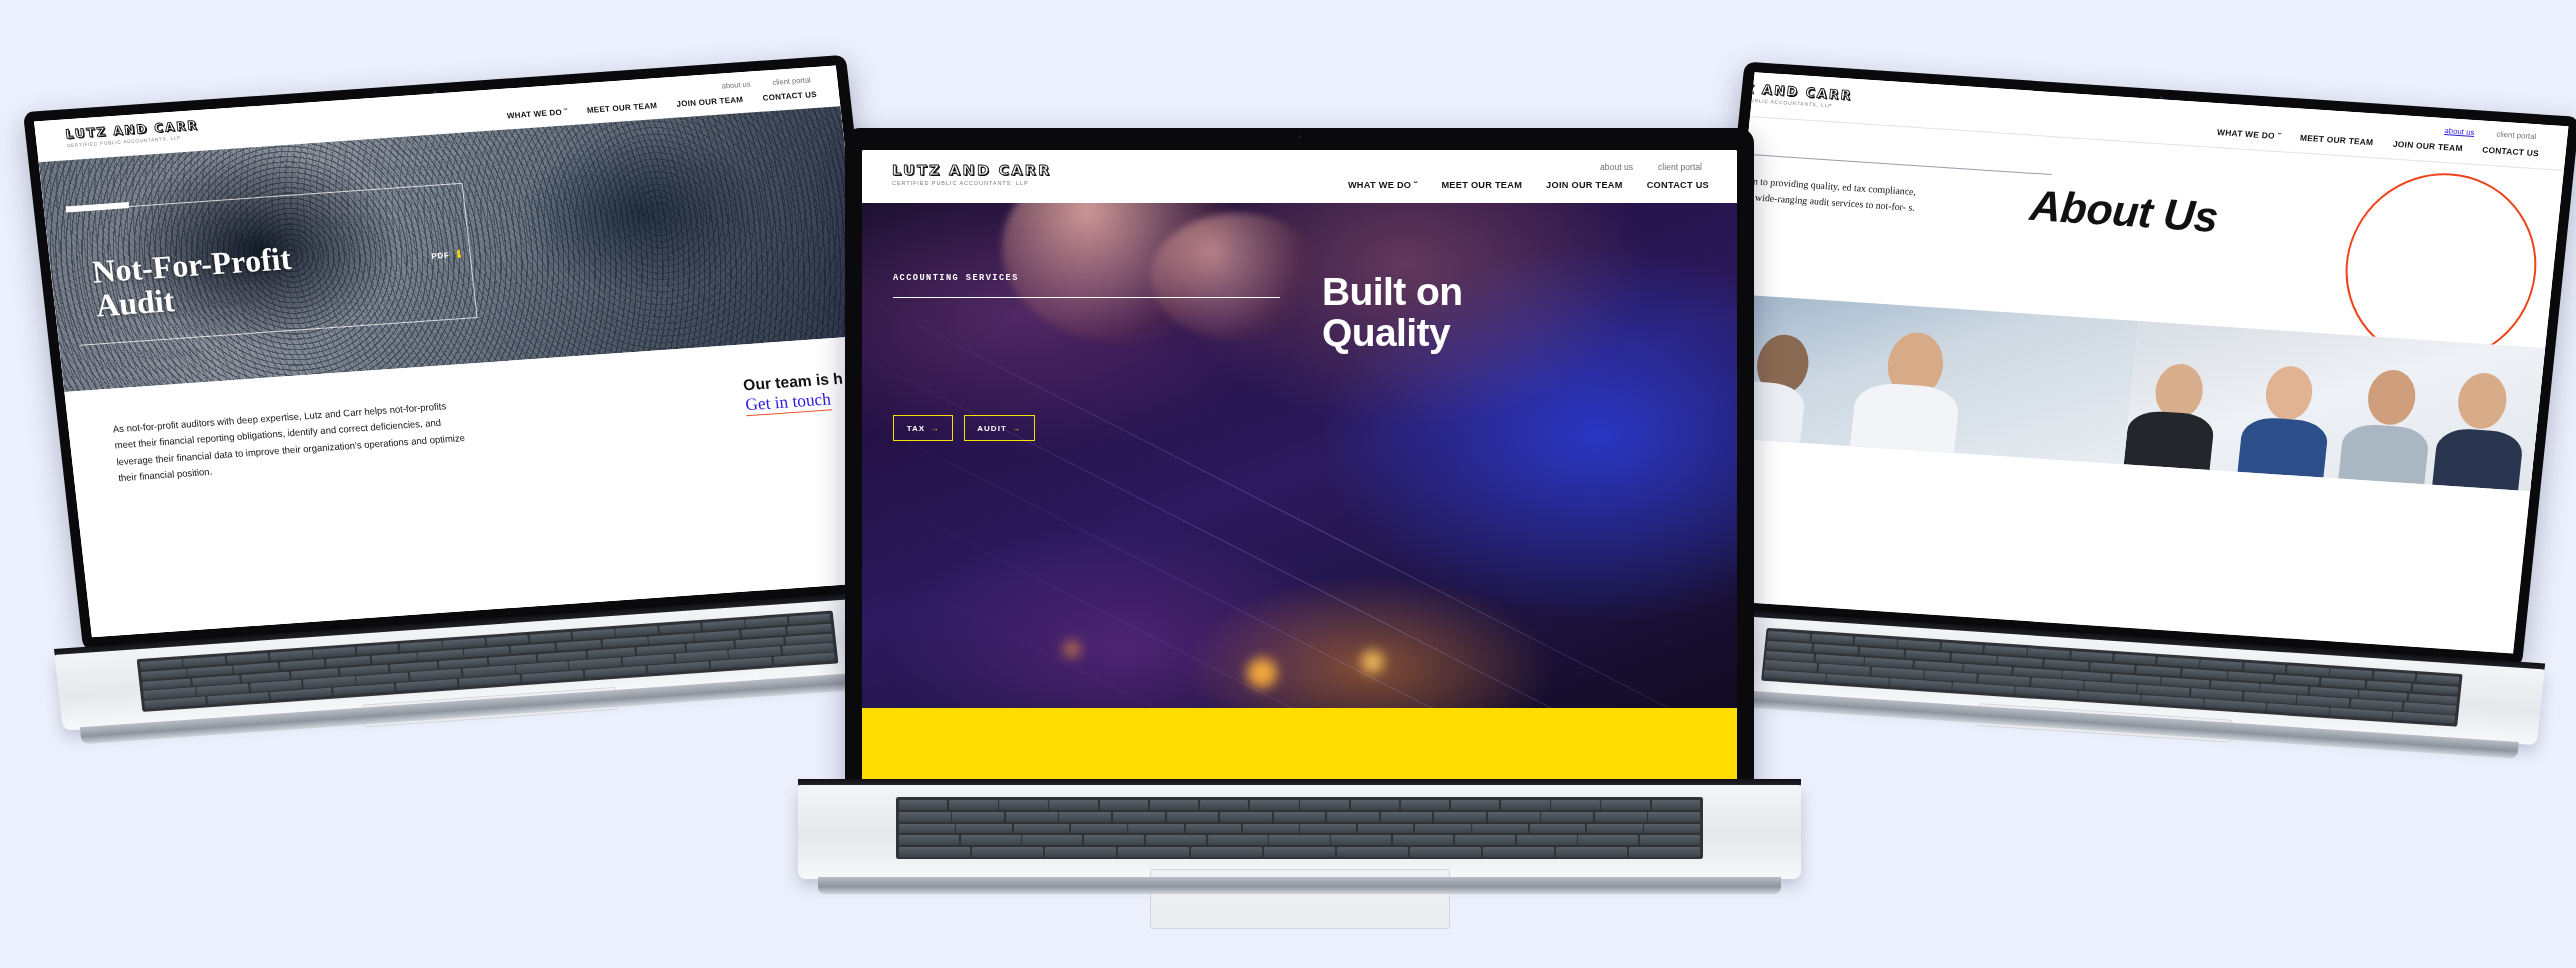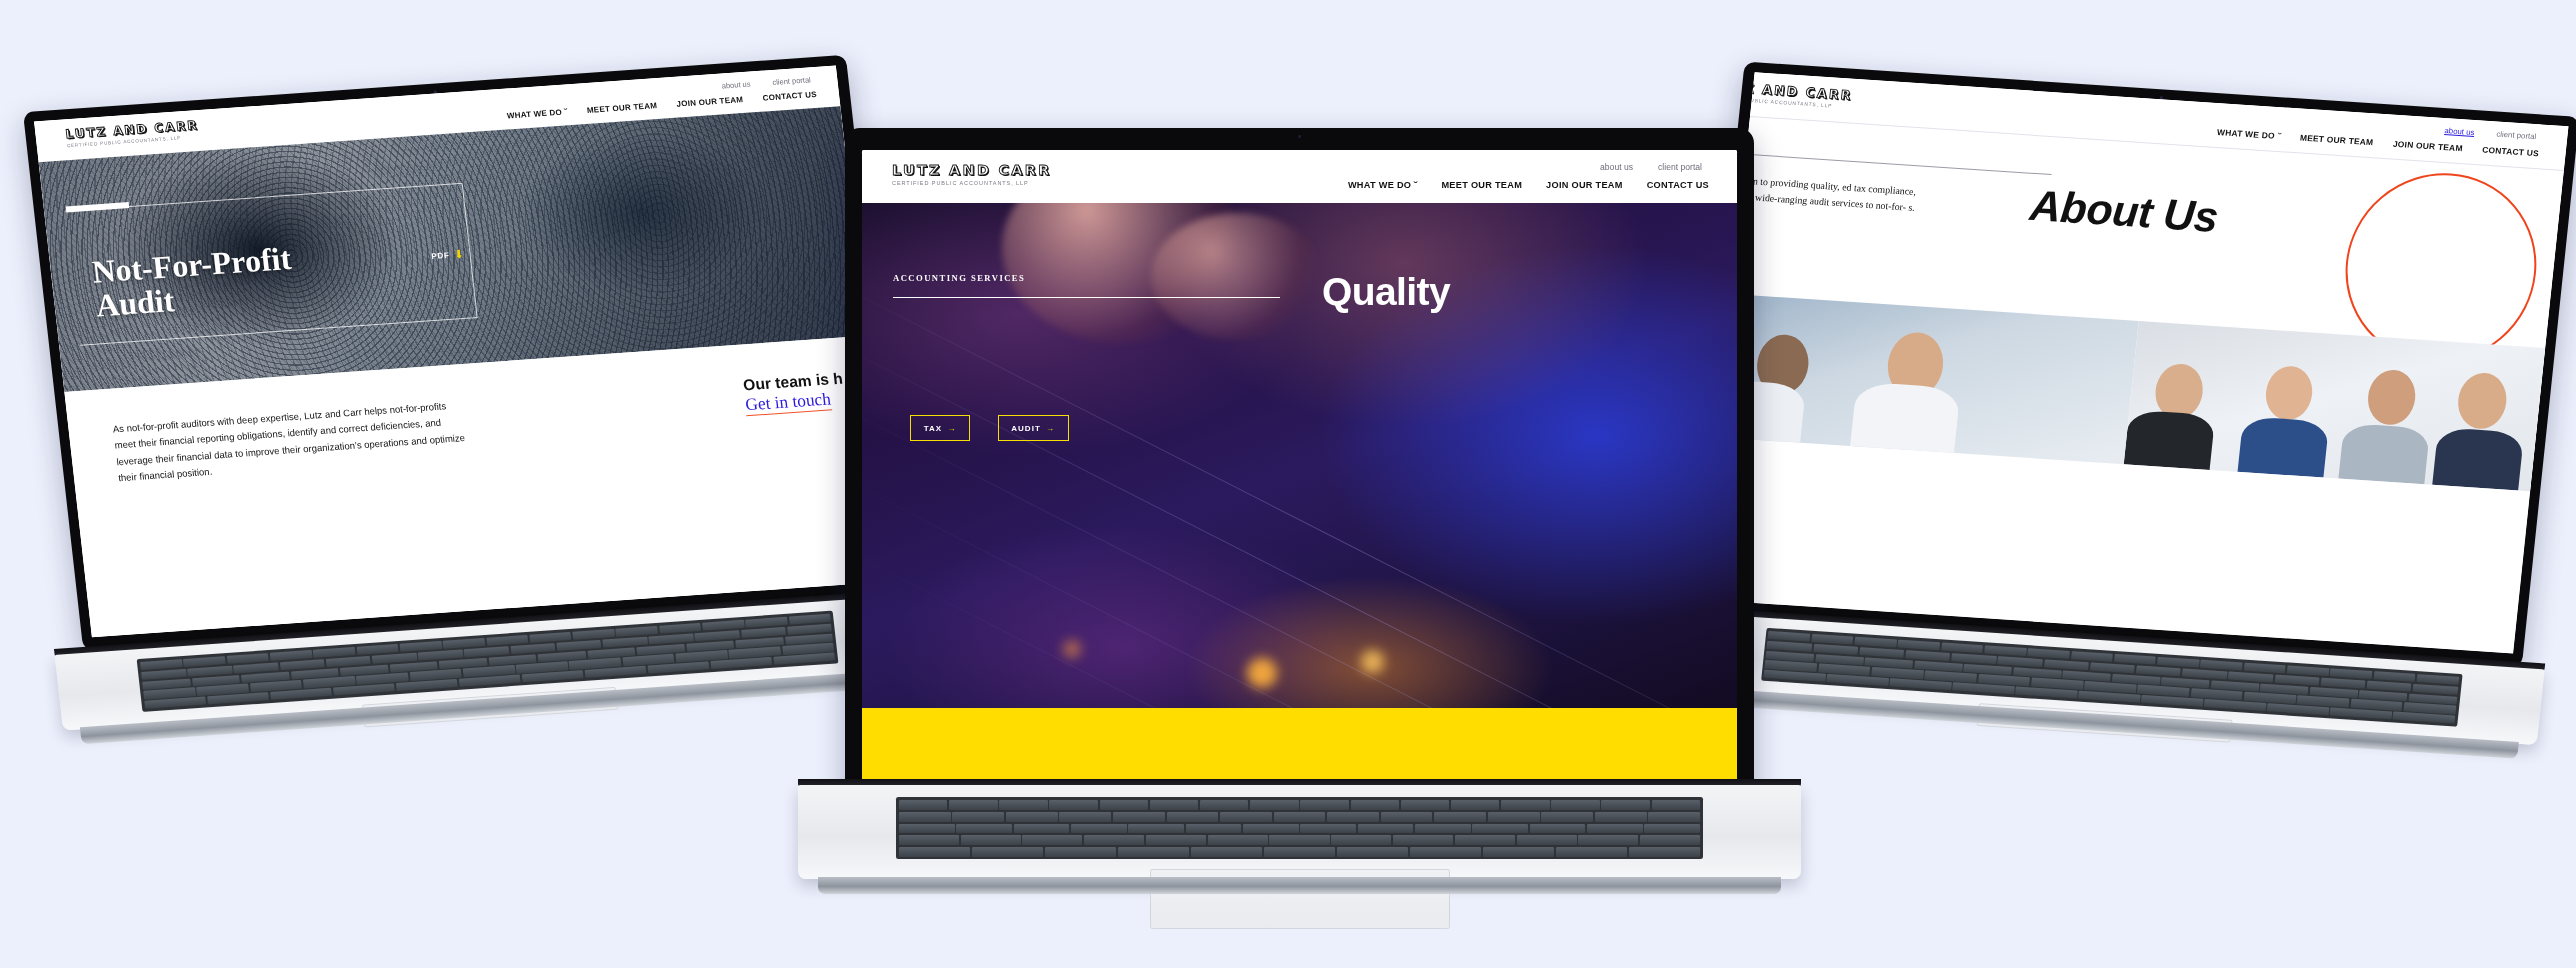--- a/index.html
+++ b/index.html
@@ -84,34 +84,33 @@
   .hand {
     position:absolute; border-radius:50%;
     background:radial-gradient(circle at 35% 30%, rgba(235,175,165,.85), rgba(120,60,70,.25) 62%, transparent 75%);
     filter:blur(3.5px);
   }
   .bokeh { position:absolute; border-radius:50%; filter:blur(5.8px); }
 
   .hero-inner { position:absolute; inset:0; }
   .eyebrow {
     position:absolute; color:#fff; font-weight:700; letter-spacing:.17em;
-    font-family:Liberation Serif, serif;
+    font-family:Liberation Mono, monospace;
   }
   .rule { position:absolute; height:1.2px; background:#fff; }
   .lede {
     position:absolute; color:#fff; font-family:"Liberation Serif", serif;
     line-height:1.32;
   }
   .cta-row { position:absolute; display:flex; }
   .cta {
     border:1.2px solid #f5e000; color:#fff; font-weight:700;
     letter-spacing:.13em; display:flex; align-items:center; gap:5.2px;
     font-family:"Liberation Sans", sans-serif; background:transparent;
     cursor:pointer;
-    margin-left:17px;
   }
   .cta .arrow { color:#f5e000; font-weight:400; }
   .headline {
     position:absolute; color:#fff; font-weight:700;
     font-family:"Liberation Sans", sans-serif; line-height:1.04;
     letter-spacing:-.015em;
   }
 
   
   .yellowbar { position:relative; background:#ffdd00; flex:0 0 auto; }
@@ -571,20 +570,21 @@
             <button class="cta" style="padding:7.5px 12.7px;font-size:8px;">
               <span>TAX</span>
               <span class="arrow">→</span>
             </button>
             <button class="cta" style="padding:7.5px 12.7px;font-size:8px;">
               <span>AUDIT</span>
               <span class="arrow">→</span>
             </button>
           </div>
           <div class="headline" style="left:460px;top:69px;width:323px;font-size:39px;">
+            <div>Built on</div>
             <div>Quality</div>
           </div>
         </div>
       </div>
 
       <div class="yellowbar" style="height:113px;">
         <span class="yb-item" style="left:31px;bottom:25px;font-size:8.6px;">OUR HISTORY</span>
         <span class="yb-underline" style="left:31px;bottom:14px;width:407px;"></span>
         <span class="yb-item" style="left:461px;bottom:25px;font-size:8.6px;">ABOUT US</span>
       </div>

